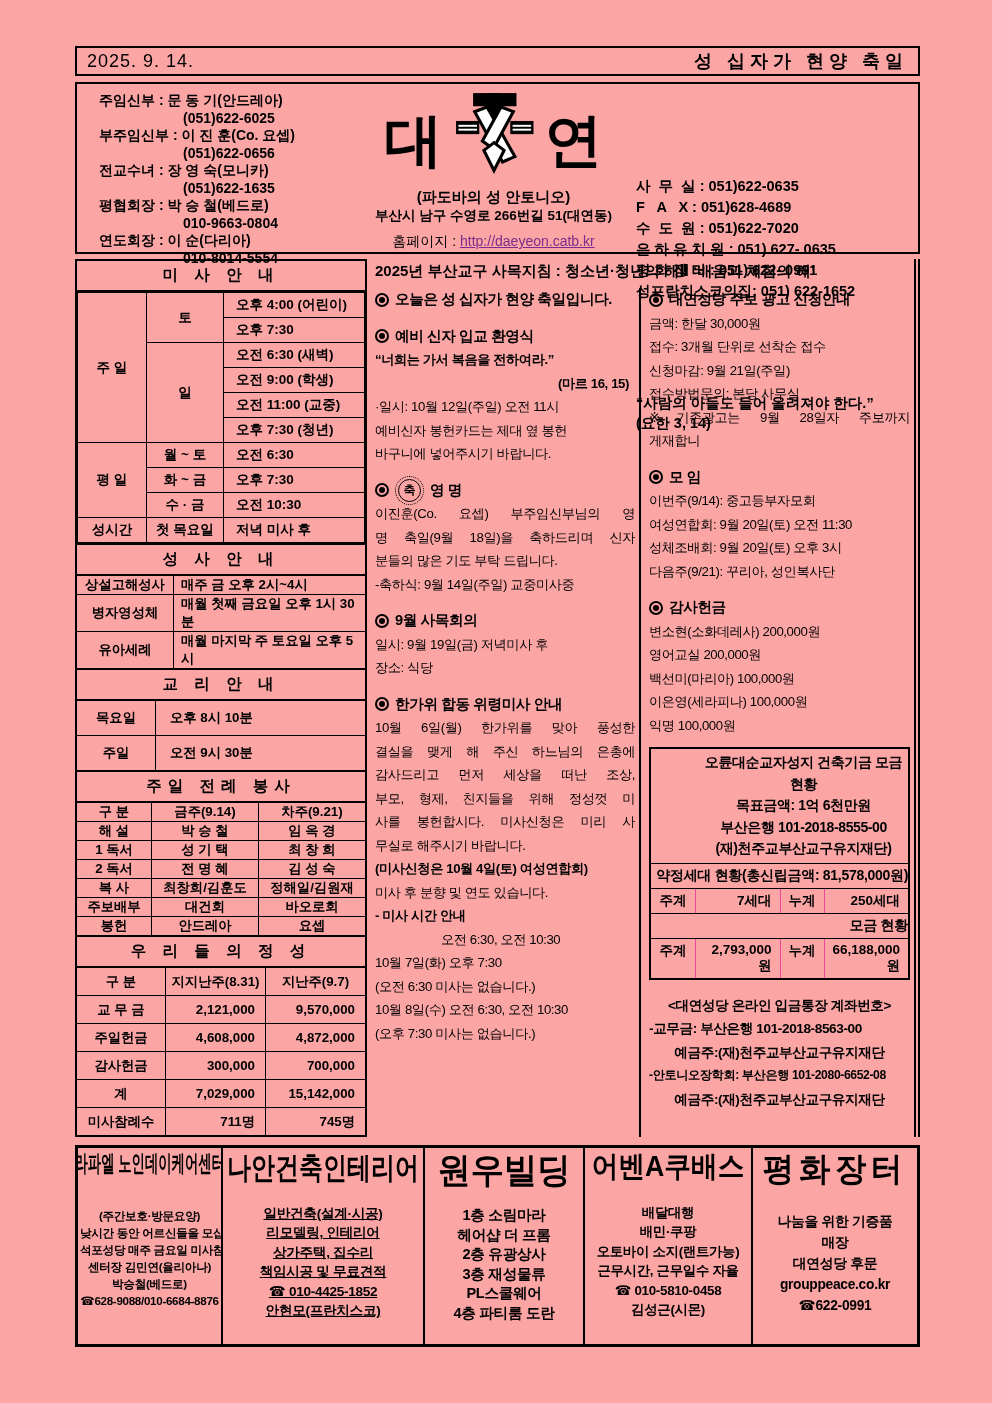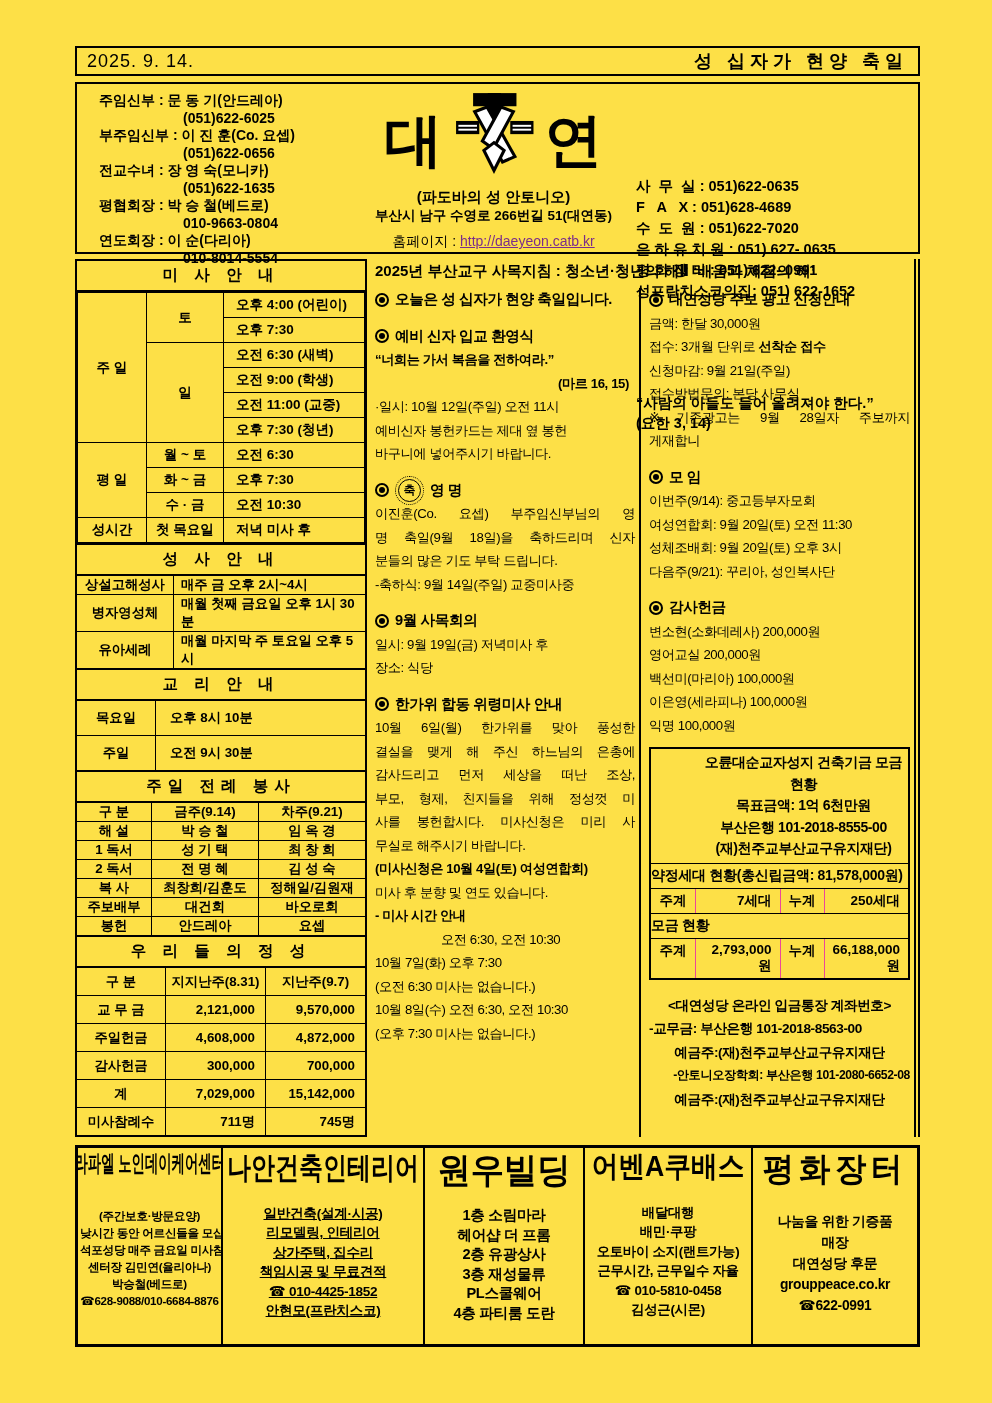--- a/index.html
+++ b/index.html
@@ -1,16 +1,16 @@
 <!DOCTYPE html>
 <html><head>
 <meta charset="utf-8">
 <style>
   html,body{margin:0;padding:0;background:#e8e8e8;}
-  .page{width:992px;height:1403px;margin:0 auto;background:#fde047;color:#000;
+  .page{width:992px;height:1403px;margin:0 auto;background:#fca5a5;color:#000;
         box-sizing:border-box;padding:46px 72px 0 75px;position:relative;
         font-family:"Liberation Sans","DejaVu Sans",sans-serif;}
 
   
   .topbar{display:flex;justify-content:space-between;align-items:center;
           border:2px solid #000;padding:1px 10px;margin-bottom:6px;font-size:18px;}
   .topbar .date{letter-spacing:1px;}
   .topbar .feast{font-weight:700;letter-spacing:5px;}
 
   
@@ -64,44 +64,44 @@
   .mid{width:272px;padding:0 4px 0 8px;box-sizing:border-box;overflow:hidden;}
   .rightc{flex:1;border-left:2px solid #000;padding:0 4px 6px 8px;box-sizing:border-box;overflow:hidden;}
 
   .line{font-size:13.2px;line-height:23.5px;letter-spacing:-0.4px;white-space:nowrap;min-height:23px;}
   .line.g{min-height:13px;}
   .line.b,.line.bc{font-weight:700;font-size:14.6px;display:flex;align-items:center;}
   .line.t{font-weight:700;}
   .line.tr{font-weight:700;text-align:right;padding-right:6px;}
   .line.j{text-align:justify;text-align-last:justify;white-space:normal;}
   .line.c{padding-left:66px;}
-  .bold-seg{font-weight:700;}
+  .bold-seg{font-weight:400;}
   .bullet{display:none;width:10px;height:10px;border:2px solid #000;border-radius:50%;
           position:relative;margin-right:6px;flex:none;}
   .bullet::after{content:"";position:absolute;inset:2px;background:#000;border-radius:50%;}
   .line.b .bullet,.line.bc .bullet{display:inline-block;}
   .medal{display:none;width:21px;height:21px;border:1.5px solid #000;border-radius:50%;
          outline:1px dotted #000;outline-offset:2px;font-size:12px;font-weight:700;
          align-items:center;justify-content:center;margin:0 9px 0 3px;flex:none;letter-spacing:0;}
   .line.bc .medal{display:inline-flex;}
 
   
   .fund{border:2px solid #000;margin-top:10px;font-weight:700;}
   .fund .fhead{text-align:center;font-size:14px;line-height:21.5px;padding:3px 2px;letter-spacing:-0.4px;margin-left:48px;}
   .fund .frow{display:flex;border-top:1px solid #000;font-size:13.5px;}
-  .fund .fullrow{text-align:left;border-top:1px solid #000;padding:3px 0;font-size:14px;letter-spacing:-0.3px;}
+  .fund .fullrow{text-align:right;border-top:1px solid #000;padding:3px 0;font-size:14px;letter-spacing:-0.3px;}
   .fund .fc{padding:3px 4px;box-sizing:border-box;}
   .fund .l{width:44px;text-align:center;}
   .fund .v{flex:1;text-align:right;padding-right:8px;}
   .fund .bdr{border-left:1px solid #ec4899;}
 
   .bank{margin-top:14px;font-weight:700;font-size:13.6px;line-height:23.5px;letter-spacing:-0.4px;}
   .bank .bh{text-align:center;}
   .bank .bb{text-align:center;}
-  .bank .bs{font-size:12.2px;text-align:right;}
+  .bank .bs{font-size:12.2px;}
 
   
   .ads{display:flex;border:3px solid #000;margin-top:8px;height:196px;box-sizing:content-box;}
   .ad{border-left:2px solid #000;display:flex;flex-direction:column;align-items:center;
       padding:3px 2px 4px 2px;box-sizing:border-box;overflow:hidden;}
   .ad:first-child{border-left:none;}
   .ad-title{font-weight:900;white-space:nowrap;transform-origin:center top;line-height:1.1;}
   .ad-lines{flex:1;display:flex;flex-direction:column;justify-content:center;text-align:center;
             font-weight:700;width:100%;}
   .ad-line{white-space:nowrap;letter-spacing:-0.3px;}

